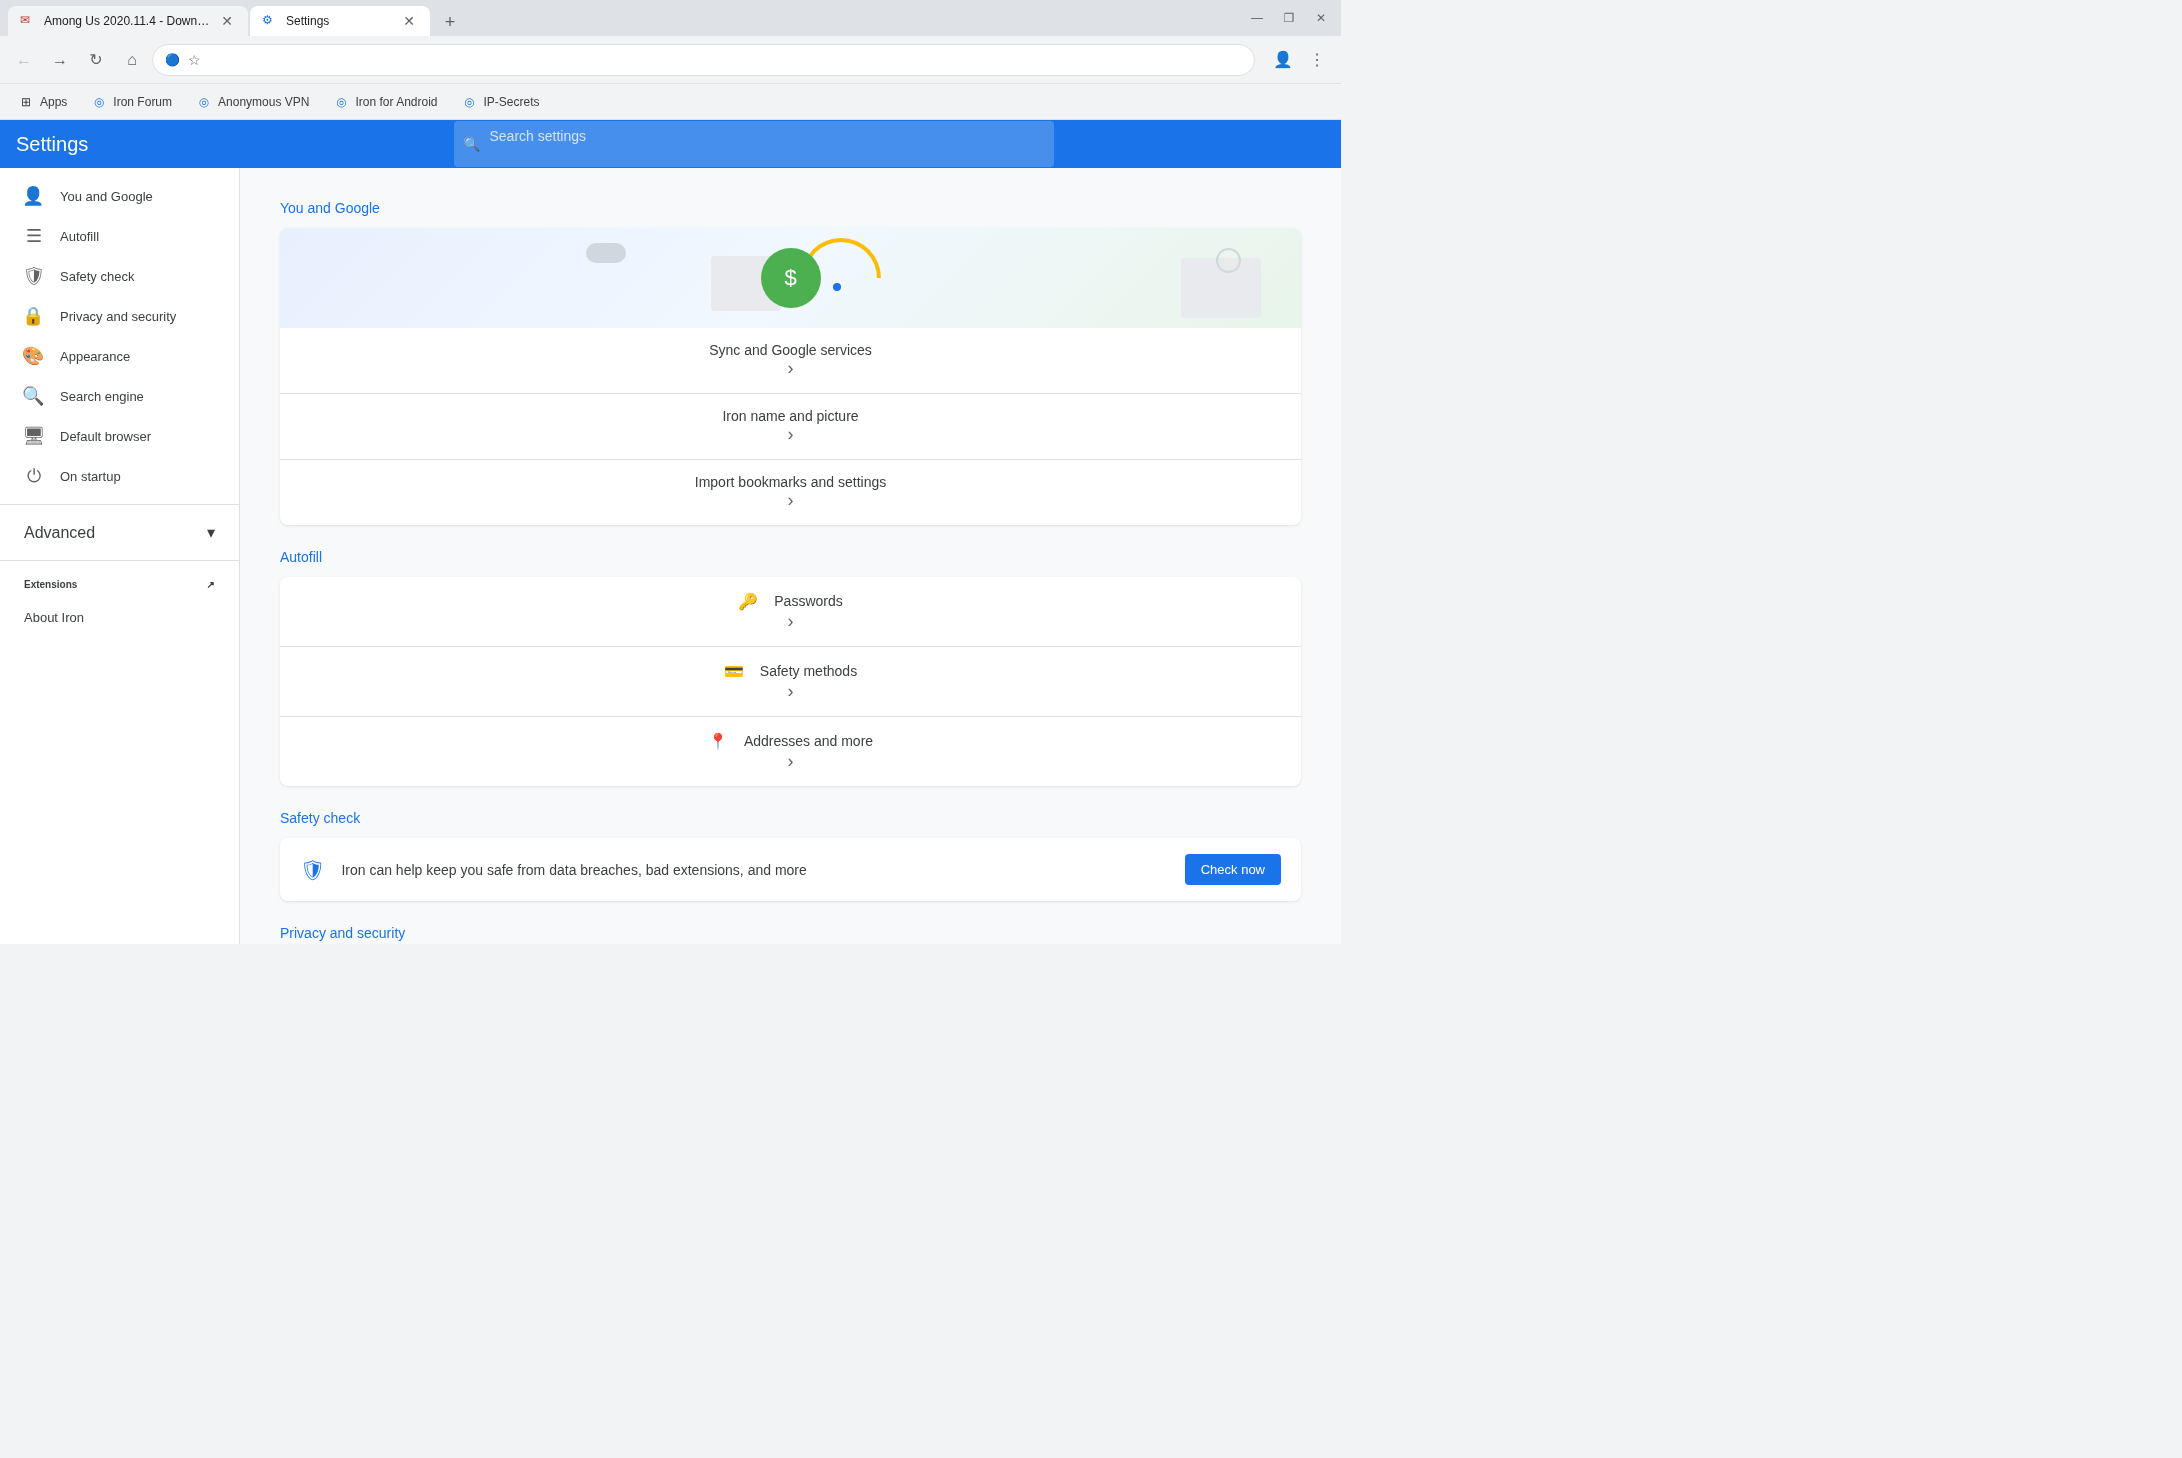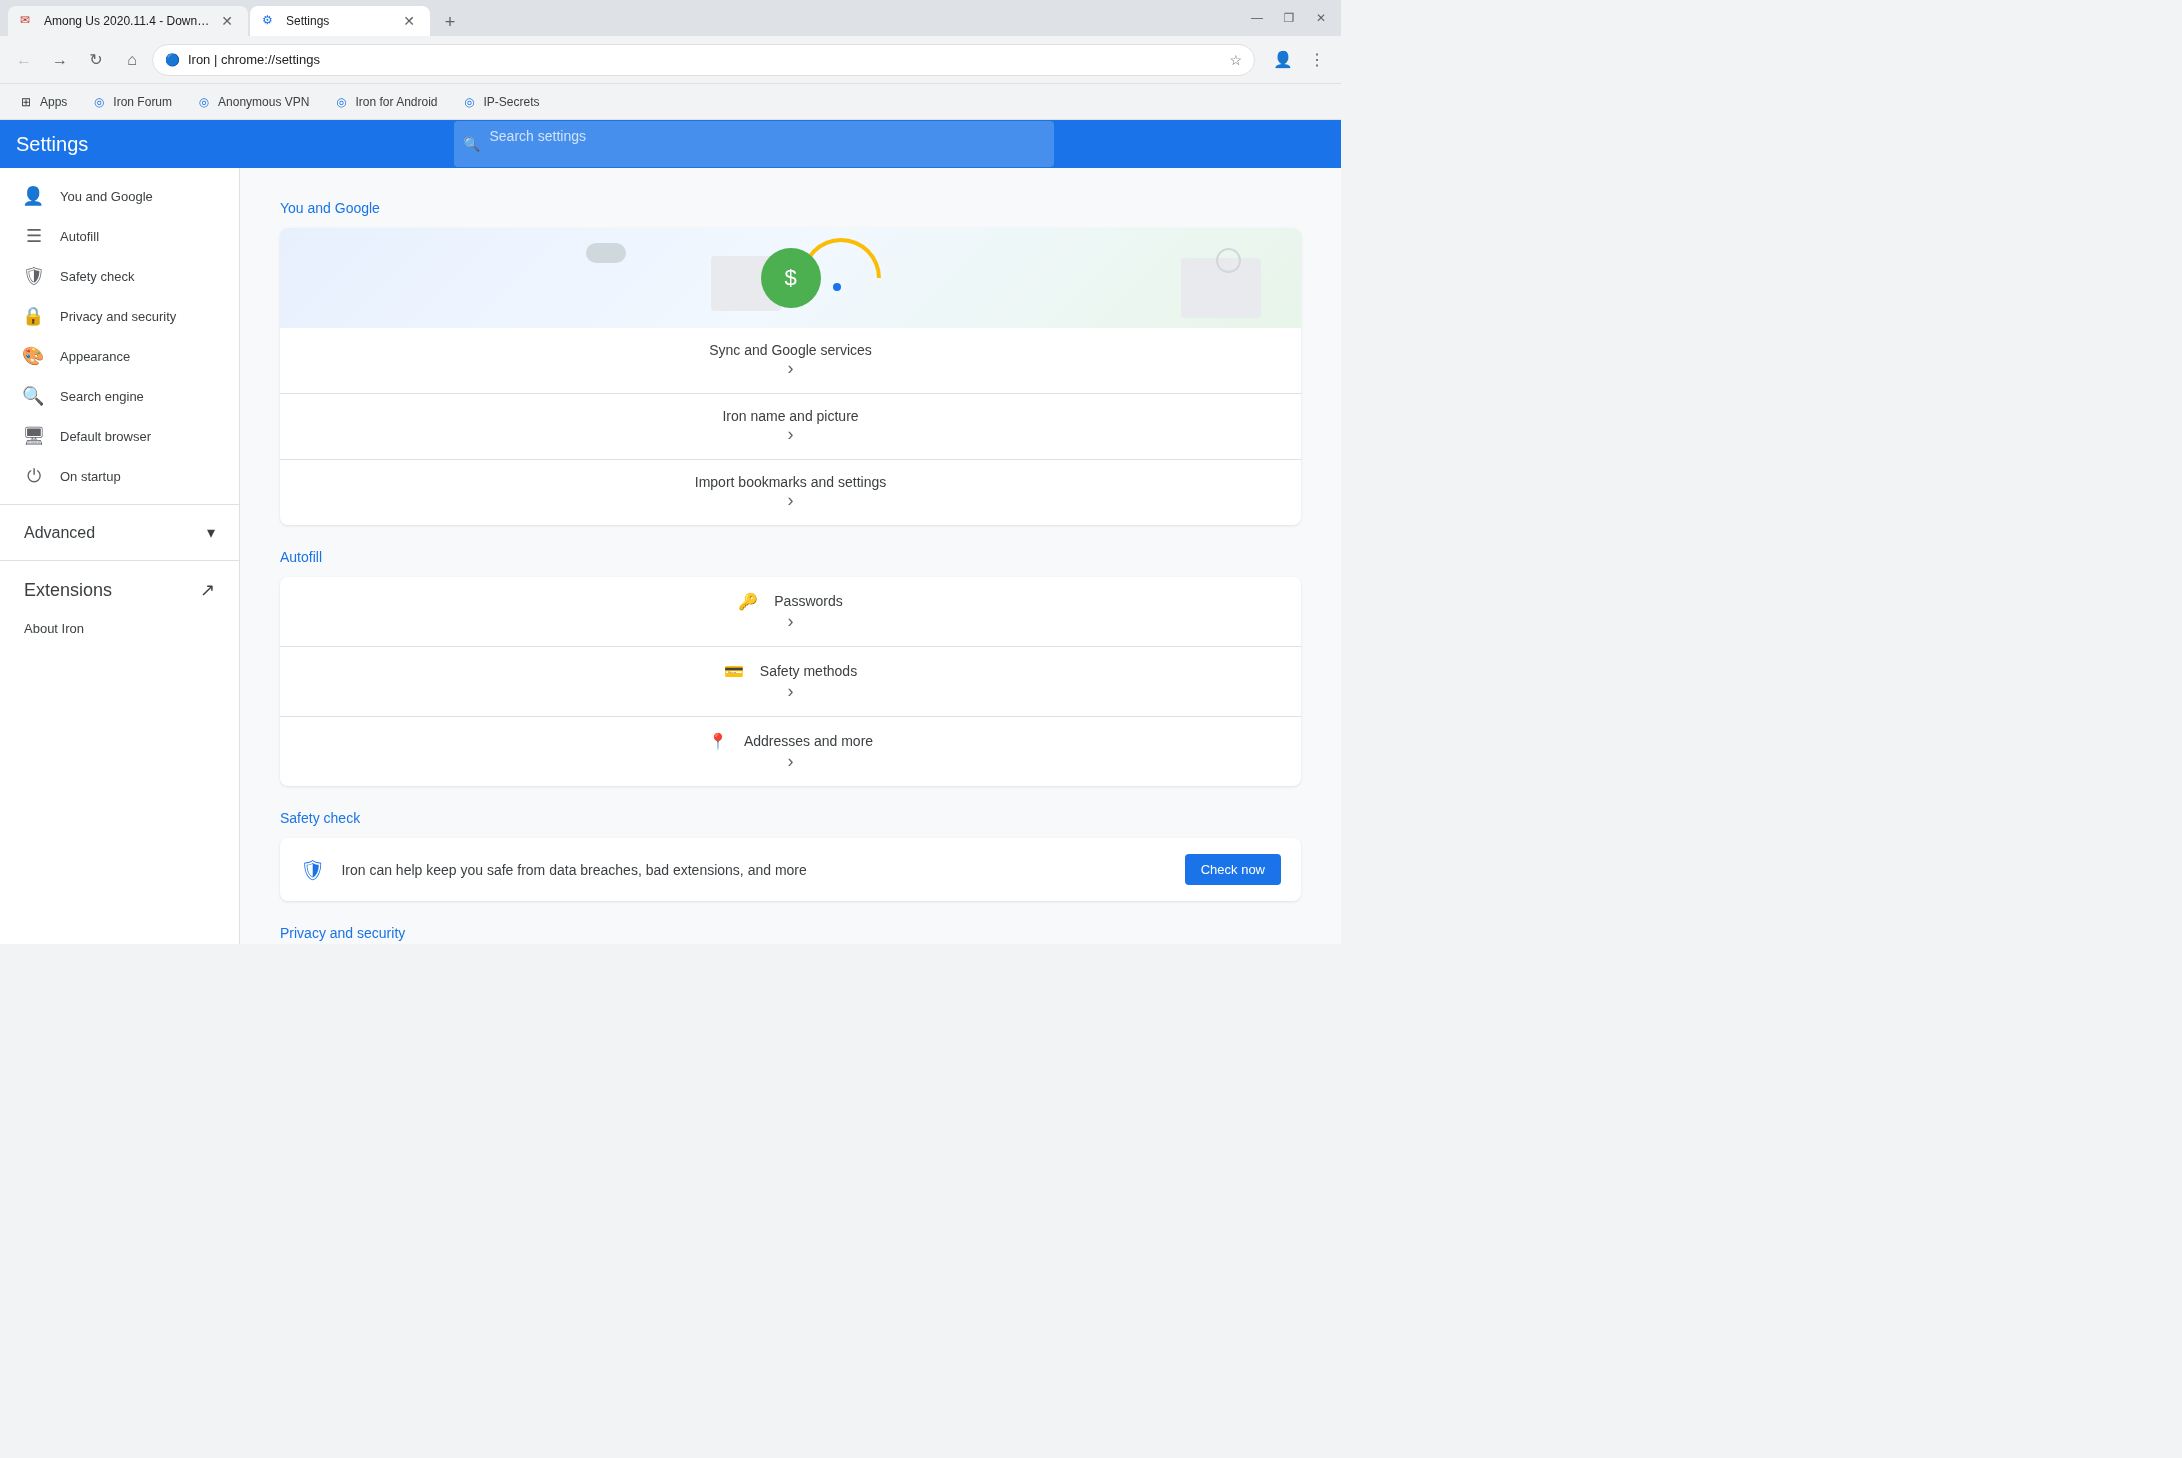--- a/index.html
+++ b/index.html
@@ -34,21 +34,21 @@
 
     
     .app { display: flex; height: calc(896px - 120px); }
 
     
     .sidebar { width: 240px; background: #fff; flex-shrink: 0; overflow-y: auto; padding: 8px 0; border-right: 1px solid #e0e0e0; }
     .sidebar-item { display: flex; align-items: center; gap: 16px; padding: 10px 24px; cursor: pointer; color: #3c4043; font-size: 14px; }
     .sidebar-icon { width: 20px; height: 20px; display: flex; align-items: center; justify-content: center; color: #5f6368; font-size: 18px; }
     .sidebar-label { font-size: 13px; }
     .sidebar-advanced { display: flex; align-items: center; justify-content: space-between; padding: 10px 24px; cursor: pointer; color: #3c4043; font-size: 16px; }
-    .sidebar-extensions { display: flex; align-items: center; justify-content: space-between; padding: 10px 24px; cursor: pointer; color: #3c4043; font-size: 18px; }
+    .sidebar-extensions { display: flex; align-items: center; justify-content: space-between; padding: 10px 24px; cursor: pointer; color: #3c4043; font-size: 10px; font-weight: bold; }
     .divider { height: 1px; background: #e0e0e0; margin: 8px 0; }
 
     
     .main-content { flex: 1; overflow-y: auto; padding: 24px 40px; background: #f8f9fa; }
     .section-title { font-size: 14px; font-weight: 500; color: #1a73e8; margin-bottom: 12px; margin-top: 8px; }
     .card { background: #fff; border-radius: 8px; margin-bottom: 24px; box-shadow: 0 1px 3px rgba(0,0,0,0.1); overflow: hidden; }
     .sync-banner-art { width: 100%; height: 100px; background: linear-gradient(135deg, #e8f0fe 0%, #f1f8ff 50%, #e8f5e9 100%); position: relative; overflow: hidden; }
     .art-circle1 { position: absolute; width: 60px; height: 60px; border-radius: 50%; background: #4caf50; top: 20px; left: 50%; transform: translateX(-30px); display: flex; align-items: center; justify-content: center; color: #fff; font-size: 22px; }
     .art-arc { position: absolute; width: 80px; height: 40px; border: 4px solid #fbbc04; border-bottom: none; border-radius: 80px 80px 0 0; top: 10px; left: calc(50% + 10px); }
     .art-rect { position: absolute; width: 70px; height: 55px; background: #e8eaed; border-radius: 4px; top: 28px; left: calc(50% - 80px); }
@@ -112,21 +112,20 @@
   </div>
 </div>
 
 <div class="navbar">
   <div class="nav-btn disabled" title="Back">←</div>
   <div class="nav-btn" title="Forward">→</div>
   <div class="nav-btn" title="Reload">↻</div>
   <div class="nav-btn" title="Home">⌂</div>
   <div class="address-bar">
     <span class="address-bar-favicon">🔵</span>
-    <span class="address-text">Iron  |  chrome://settings</span>
     <div class="address-bar-right">
       <span>☆</span>
     </div>
   </div>
   <div class="nav-right">
     <div class="nav-btn">👤</div>
     <div class="nav-btn">⋮</div>
   </div>
 </div>
 

